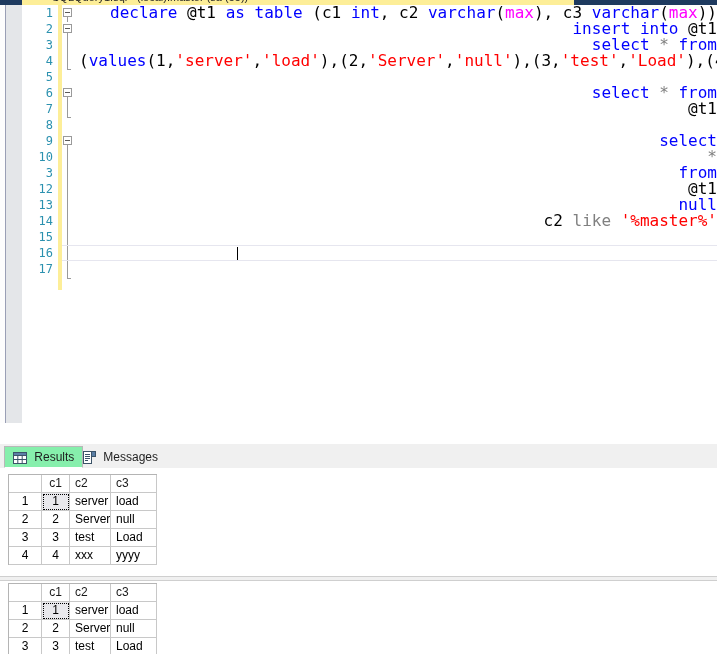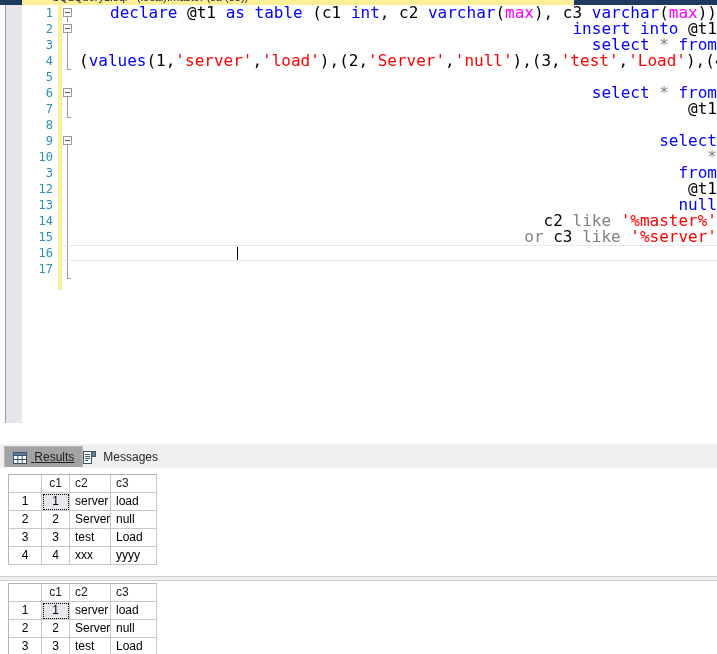--- a/index.html
+++ b/index.html
@@ -137,22 +137,22 @@
     position: absolute; left: 0; top: 0; width: 717px; height: 24px;
     background: #f0f0f0; border-bottom: 1px solid #b8b8b8;
   }
   .restab {
     position: absolute; top: 2px; height: 22px;
     box-sizing: border-box; padding: 0 8px;
     font-size: 12px; color: #1e1e1e; line-height: 21px;
     border: 1px solid transparent;
   }
   .restab.active {
-    background: #a3a3a3;
-    border: 1px solid #b8b8b8; border-bottom: 1px solid #ffffff; text-decoration: underline;
+    background: #86efac;
+    border: 1px solid #b8b8b8; border-bottom: 1px solid #ffffff;
   }
   .restab .ic { display: inline-block; vertical-align: -3px; margin-right: 4px; }
 
   .gridwrap { position: absolute; left: 0; top: 24px; width: 717px; height: 186px; background: #fff; }
 
   .grid {
     position: absolute;
     border: 1px solid #b4b4b4;
     border-right: none; border-bottom: none;
     background: #fff;
@@ -243,21 +243,20 @@
 
       <div class="line"><span style="padding-left:17px"></span><span class="kw">from</span></div>
 
       <div class="line"><span style="padding-left:31px"></span><span class="var">@t1</span></div>
 
       <div class="line"><span style="padding-left:17px"></span><span class="kw">null</span></div>
 
       <div class="line"><span style="padding-left:31px"></span><span class="pln">c2 </span><span class="op">like</span><span class="pln"> </span><span class="str">'%master%'</span></div>
 
 
-      <div class="line"><span style="padding-left:31px"></span><span class="op">or</span><span class="pln"> c3 </span><span class="op">like</span><span class="pln"> </span><span class="str">'%server'</span></div>
 
     </div>
 
     <div class="outl" style="left:63px; top:3px;"></div>
     <div class="guide" style="left:67px; top:12px; height:5px;"></div>
 
     <div class="outl" style="left:63px; top:19px;"></div>
     <div class="guide" style="left:67px; top:28px; height:36px;"></div>
     <div class="guide-foot" style="left:67px; top:64px;"></div>
 

